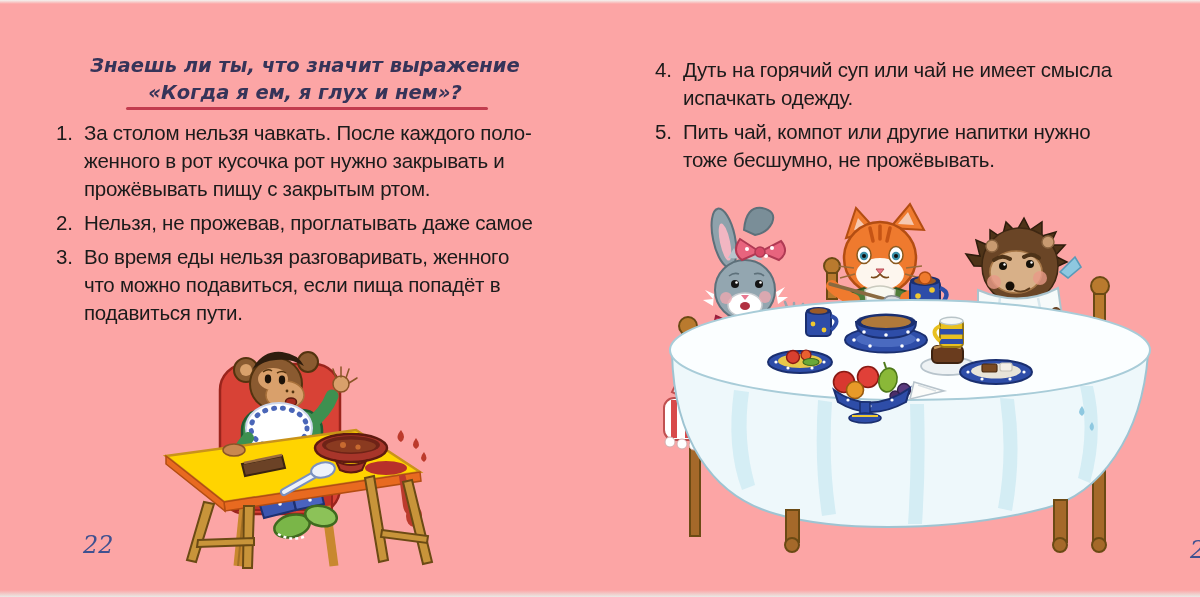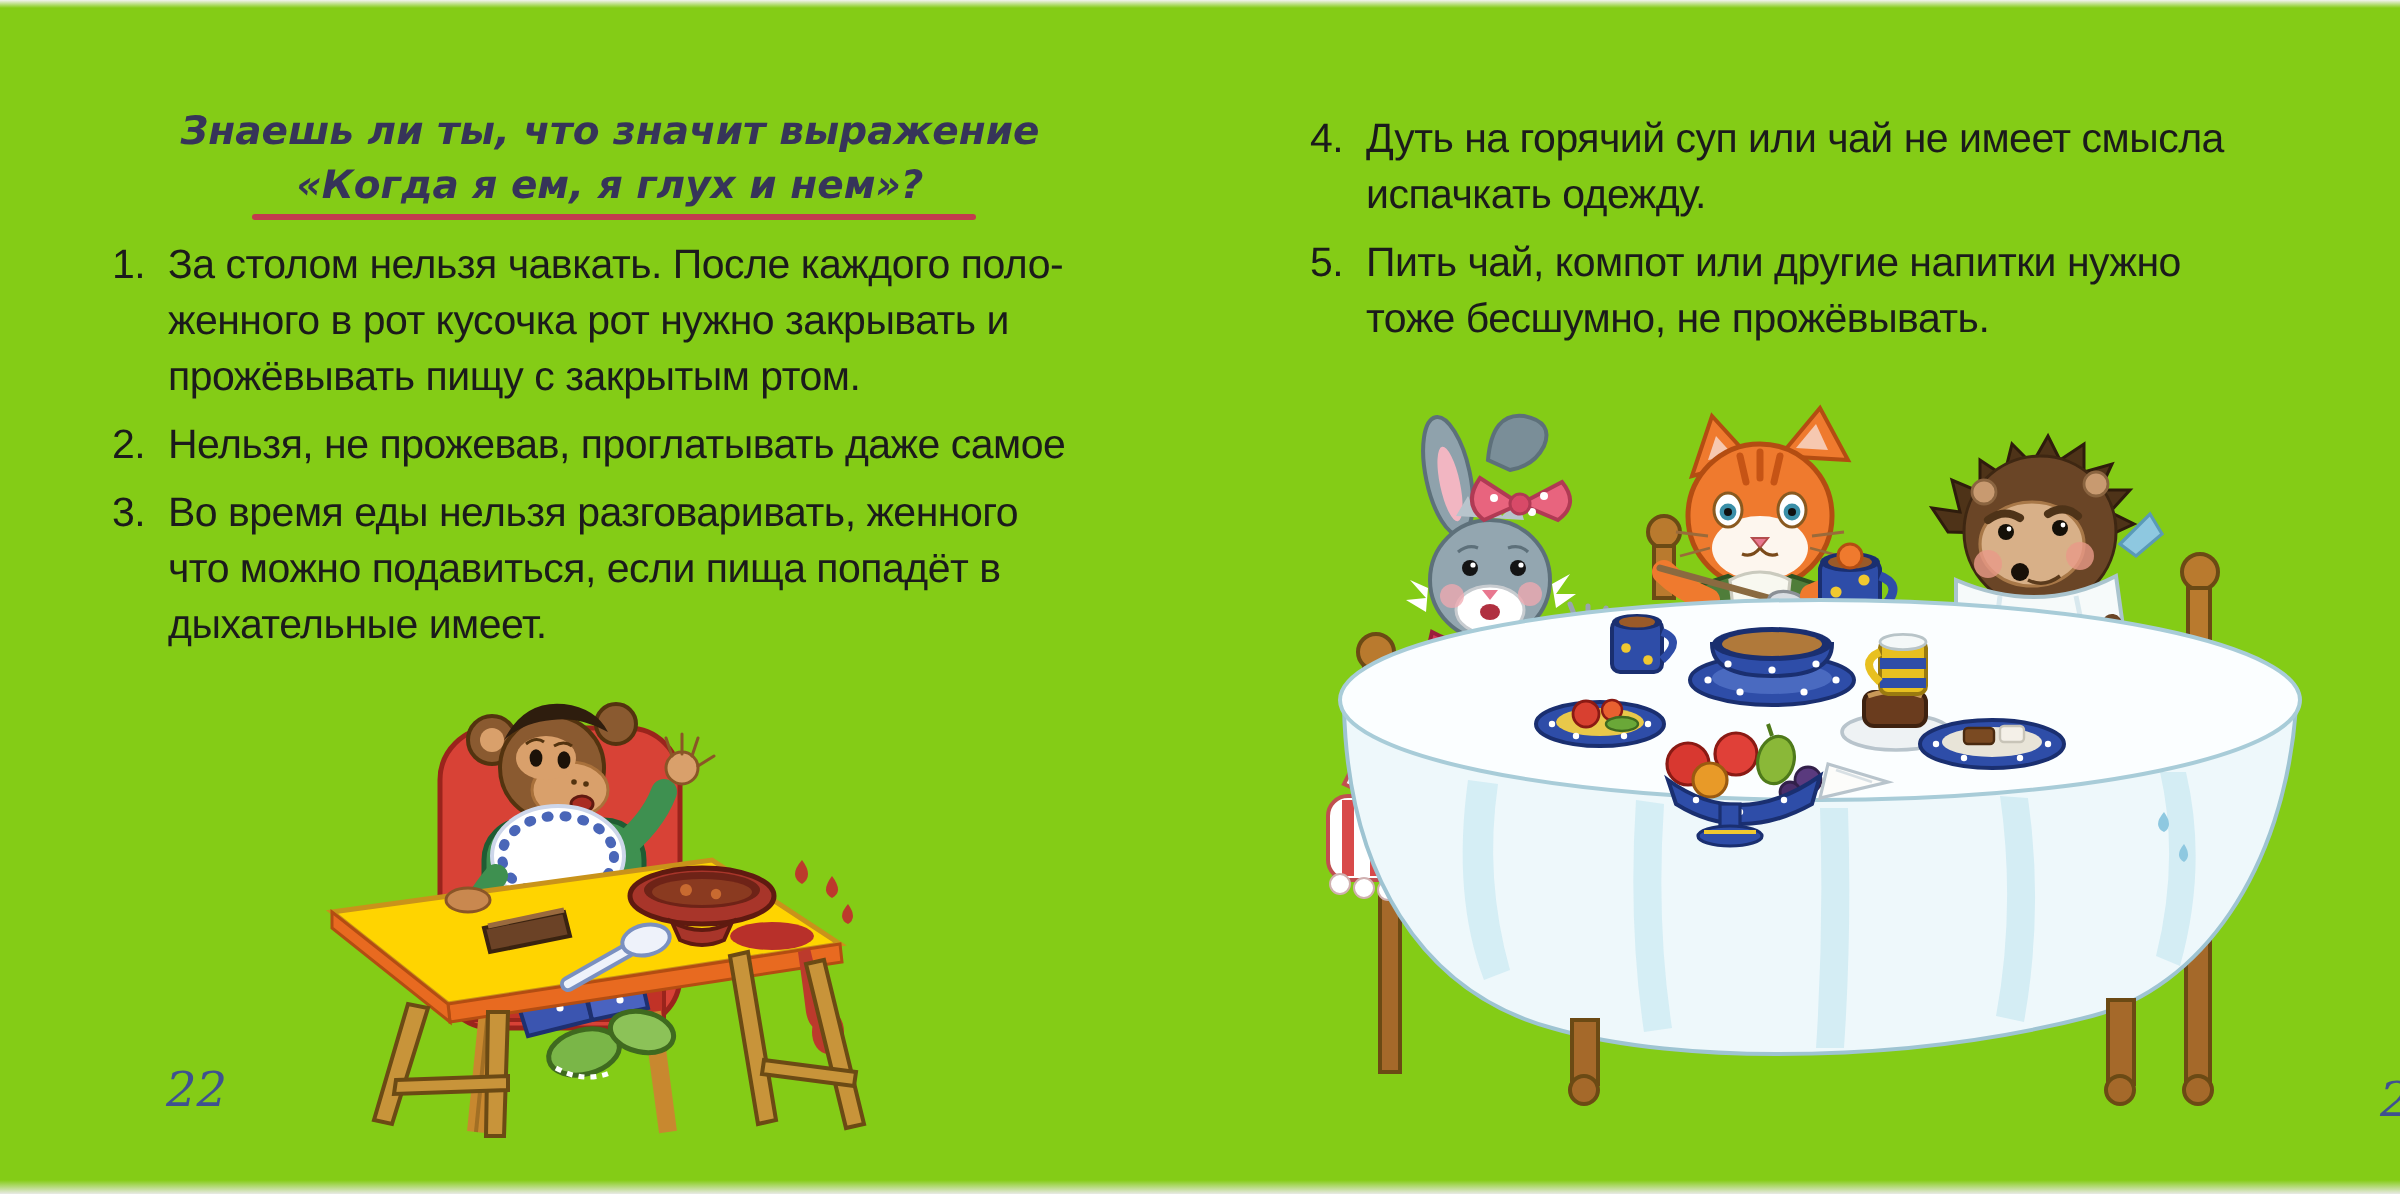--- a/index.html
+++ b/index.html
@@ -1,17 +1,17 @@
 <!DOCTYPE html>
 <html lang="ru"><head>
 <meta charset="utf-8">
 <style>
   html,body{margin:0;padding:0;}
   body{width:1200px;height:597px;background:#ffffff;font-family:"Liberation Sans","DejaVu Sans",sans-serif;}
-  .spread{position:relative;width:1200px;height:597px;background:#84cc16;overflow:hidden;}
+  .spread{position:relative;width:1200px;height:597px;background:#fca5a5;overflow:hidden;}
   .spread::after{content:"";position:absolute;left:0;right:0;bottom:0;height:7px;
     background:linear-gradient(to top,#e9eae6,rgba(255,255,255,0));pointer-events:none;}
   .spread::before{content:"";position:absolute;left:0;right:0;top:0;height:4px;
     background:linear-gradient(to bottom,#f3f3f0,rgba(255,255,255,0));pointer-events:none;}
 
   .title{position:absolute;left:58px;top:52px;width:494px;margin:0;text-align:center;
     font-family:"DejaVu Sans",sans-serif;font-style:italic;font-weight:700;
     font-size:19.5px;line-height:27px;color:#363459;}
   .t-line{display:block;white-space:nowrap;}
   .title-rule{position:absolute;left:126px;top:107px;width:362px;height:3px;
@@ -61,21 +61,21 @@
         <span class="num">2.</span>
         <span class="li-lines">
           <span class="line">Нельзя, не прожевав, проглатывать даже самое</span>
         </span>
       </li>
       <li class="rule-item">
         <span class="num">3.</span>
         <span class="li-lines">
           <span class="line">Во время еды нельзя разговаривать, женного</span>
           <span class="line">что можно подавиться, если пища попадёт в</span>
-          <span class="line">дыхательные имеет.</span>
+          <span class="line">подавиться пути.</span>
         </span>
       </li>
     </ol>
 
     <svg class="illus illus-left" viewBox="0 0 302 236" role="img" aria-label="Обезьянка в красном детском стульчике ест за жёлтым столиком, еда брызгает из миски">
 
       <rect x="62" y="30" width="120" height="150" rx="26" fill="#d84236" stroke="#9a241c" stroke-width="2.5"></rect>
       <rect x="74" y="150" width="100" height="26" fill="#c13227" stroke="#9a241c" stroke-width="2"></rect>
       <line x1="86" y1="172" x2="80" y2="232" stroke="#c8882f" stroke-width="9"></line>
       <line x1="168" y1="172" x2="176" y2="232" stroke="#c8882f" stroke-width="9"></line>

